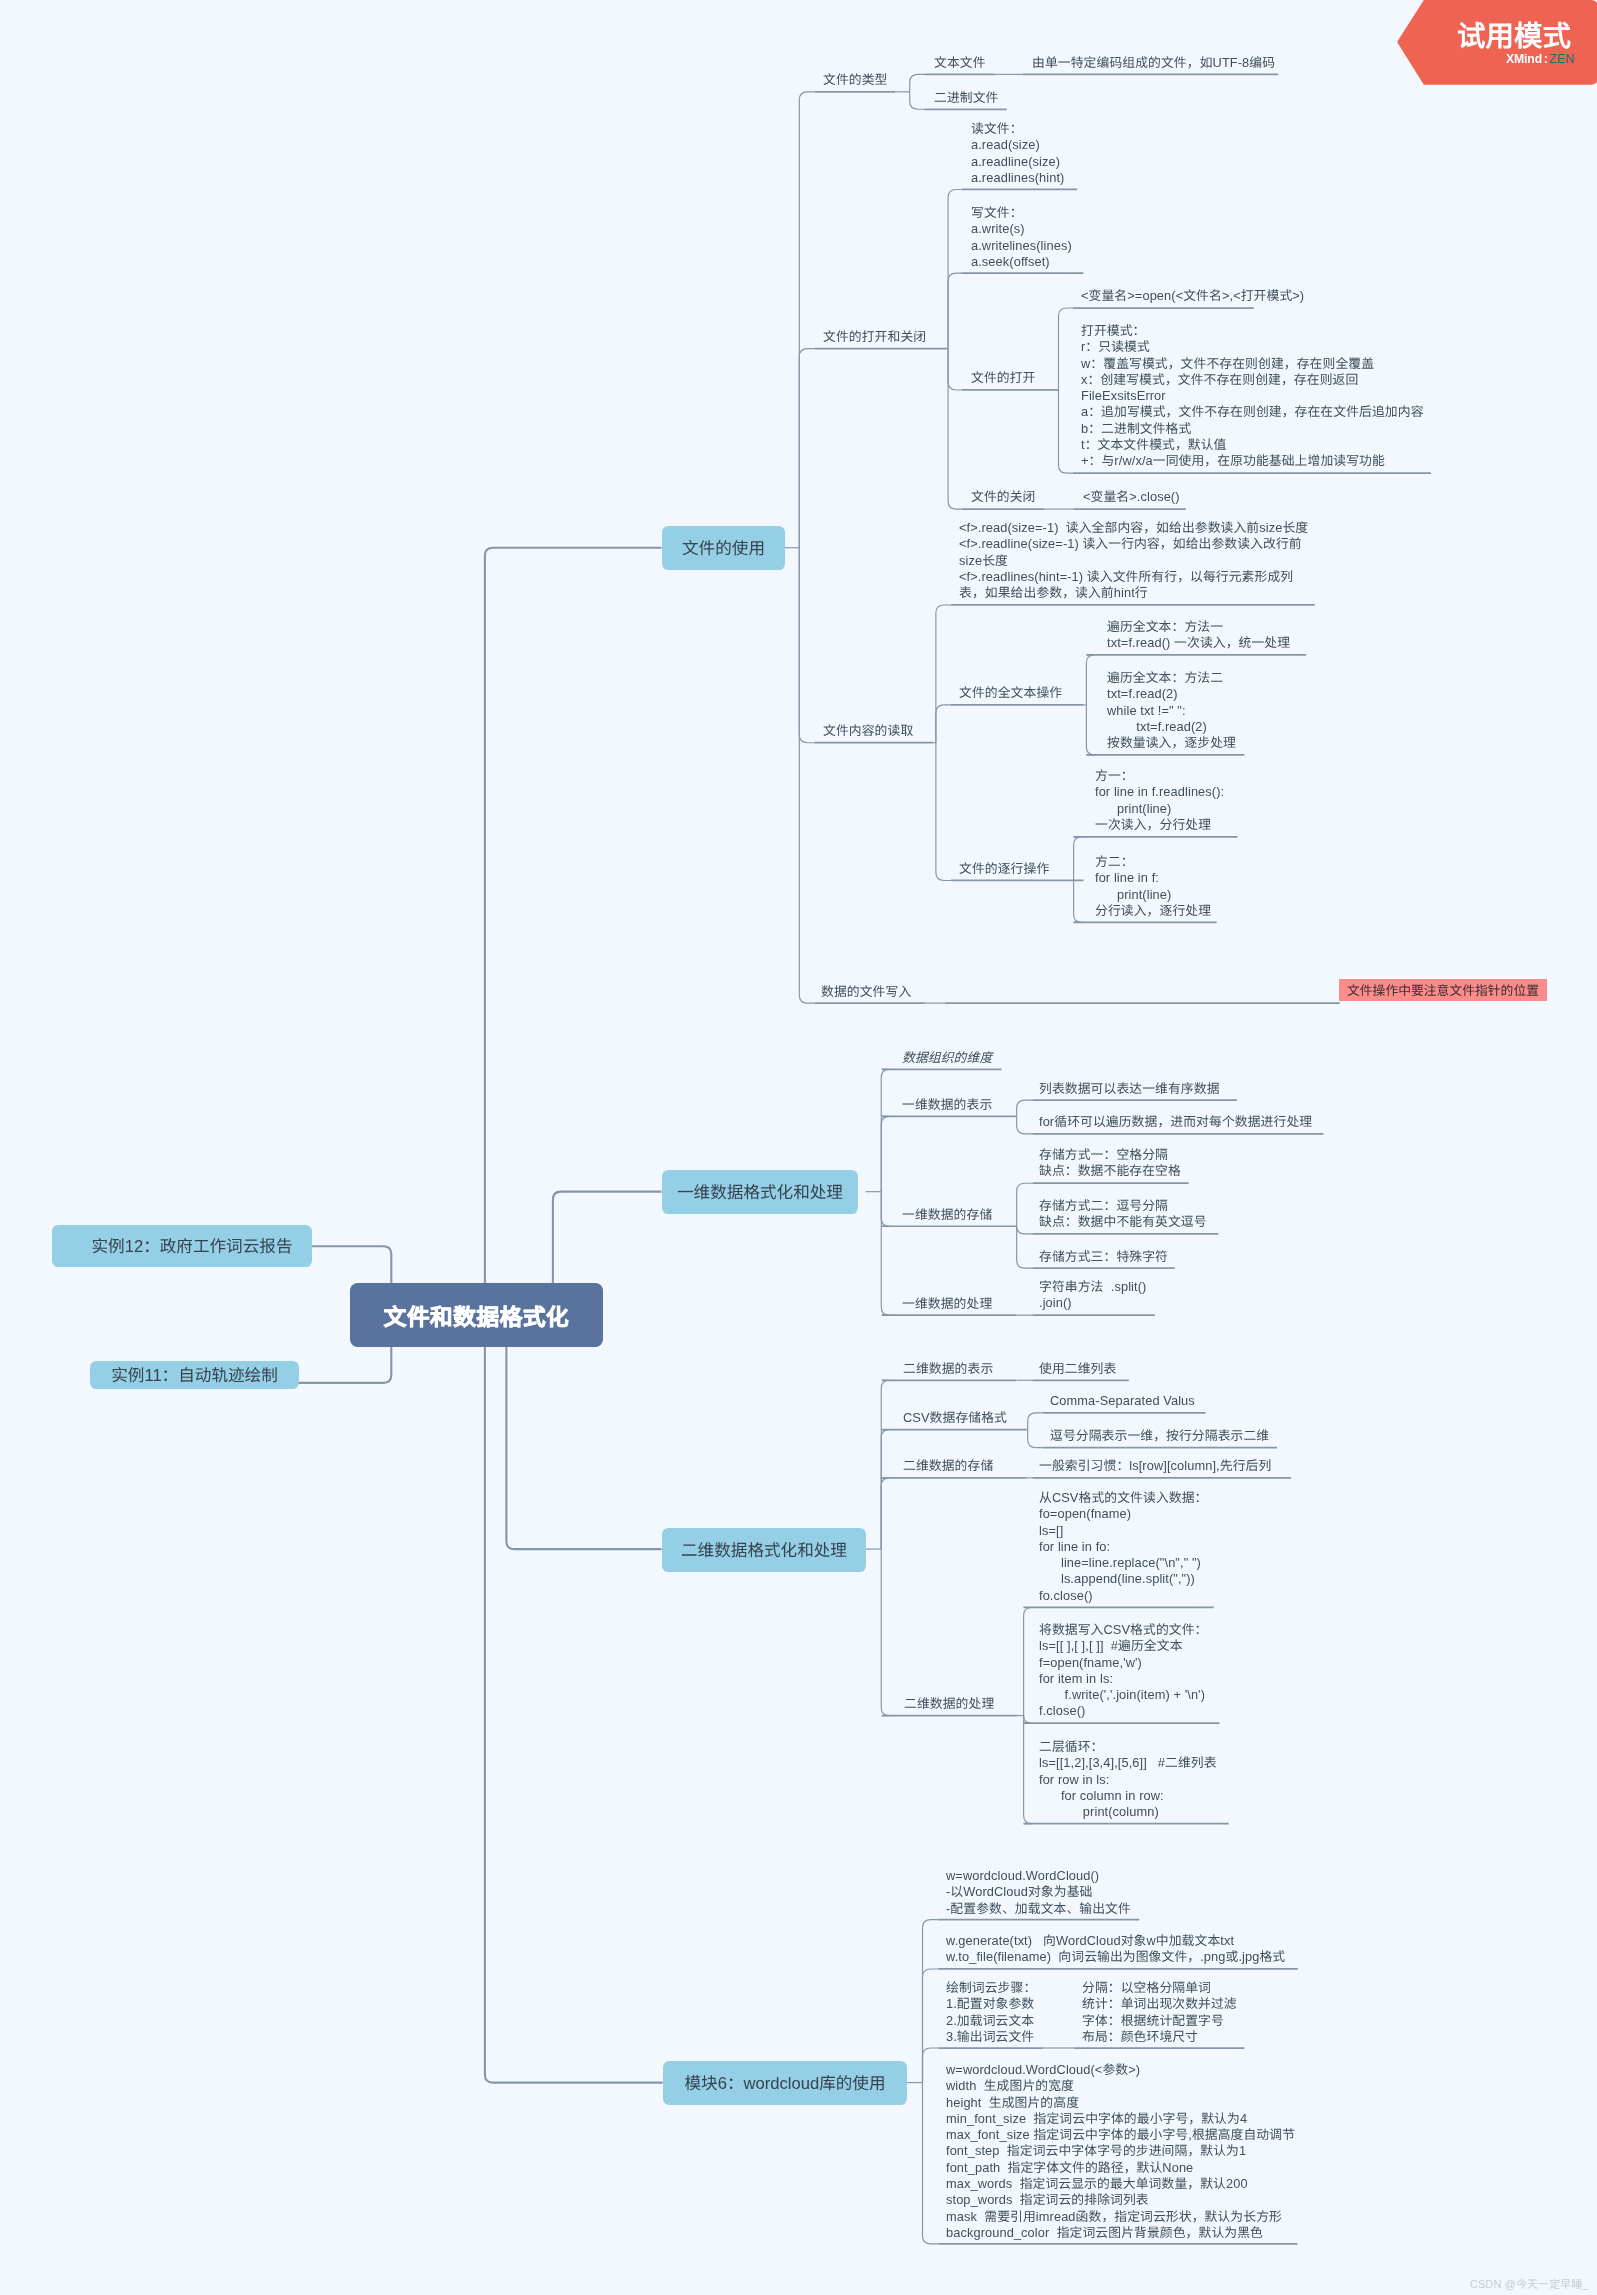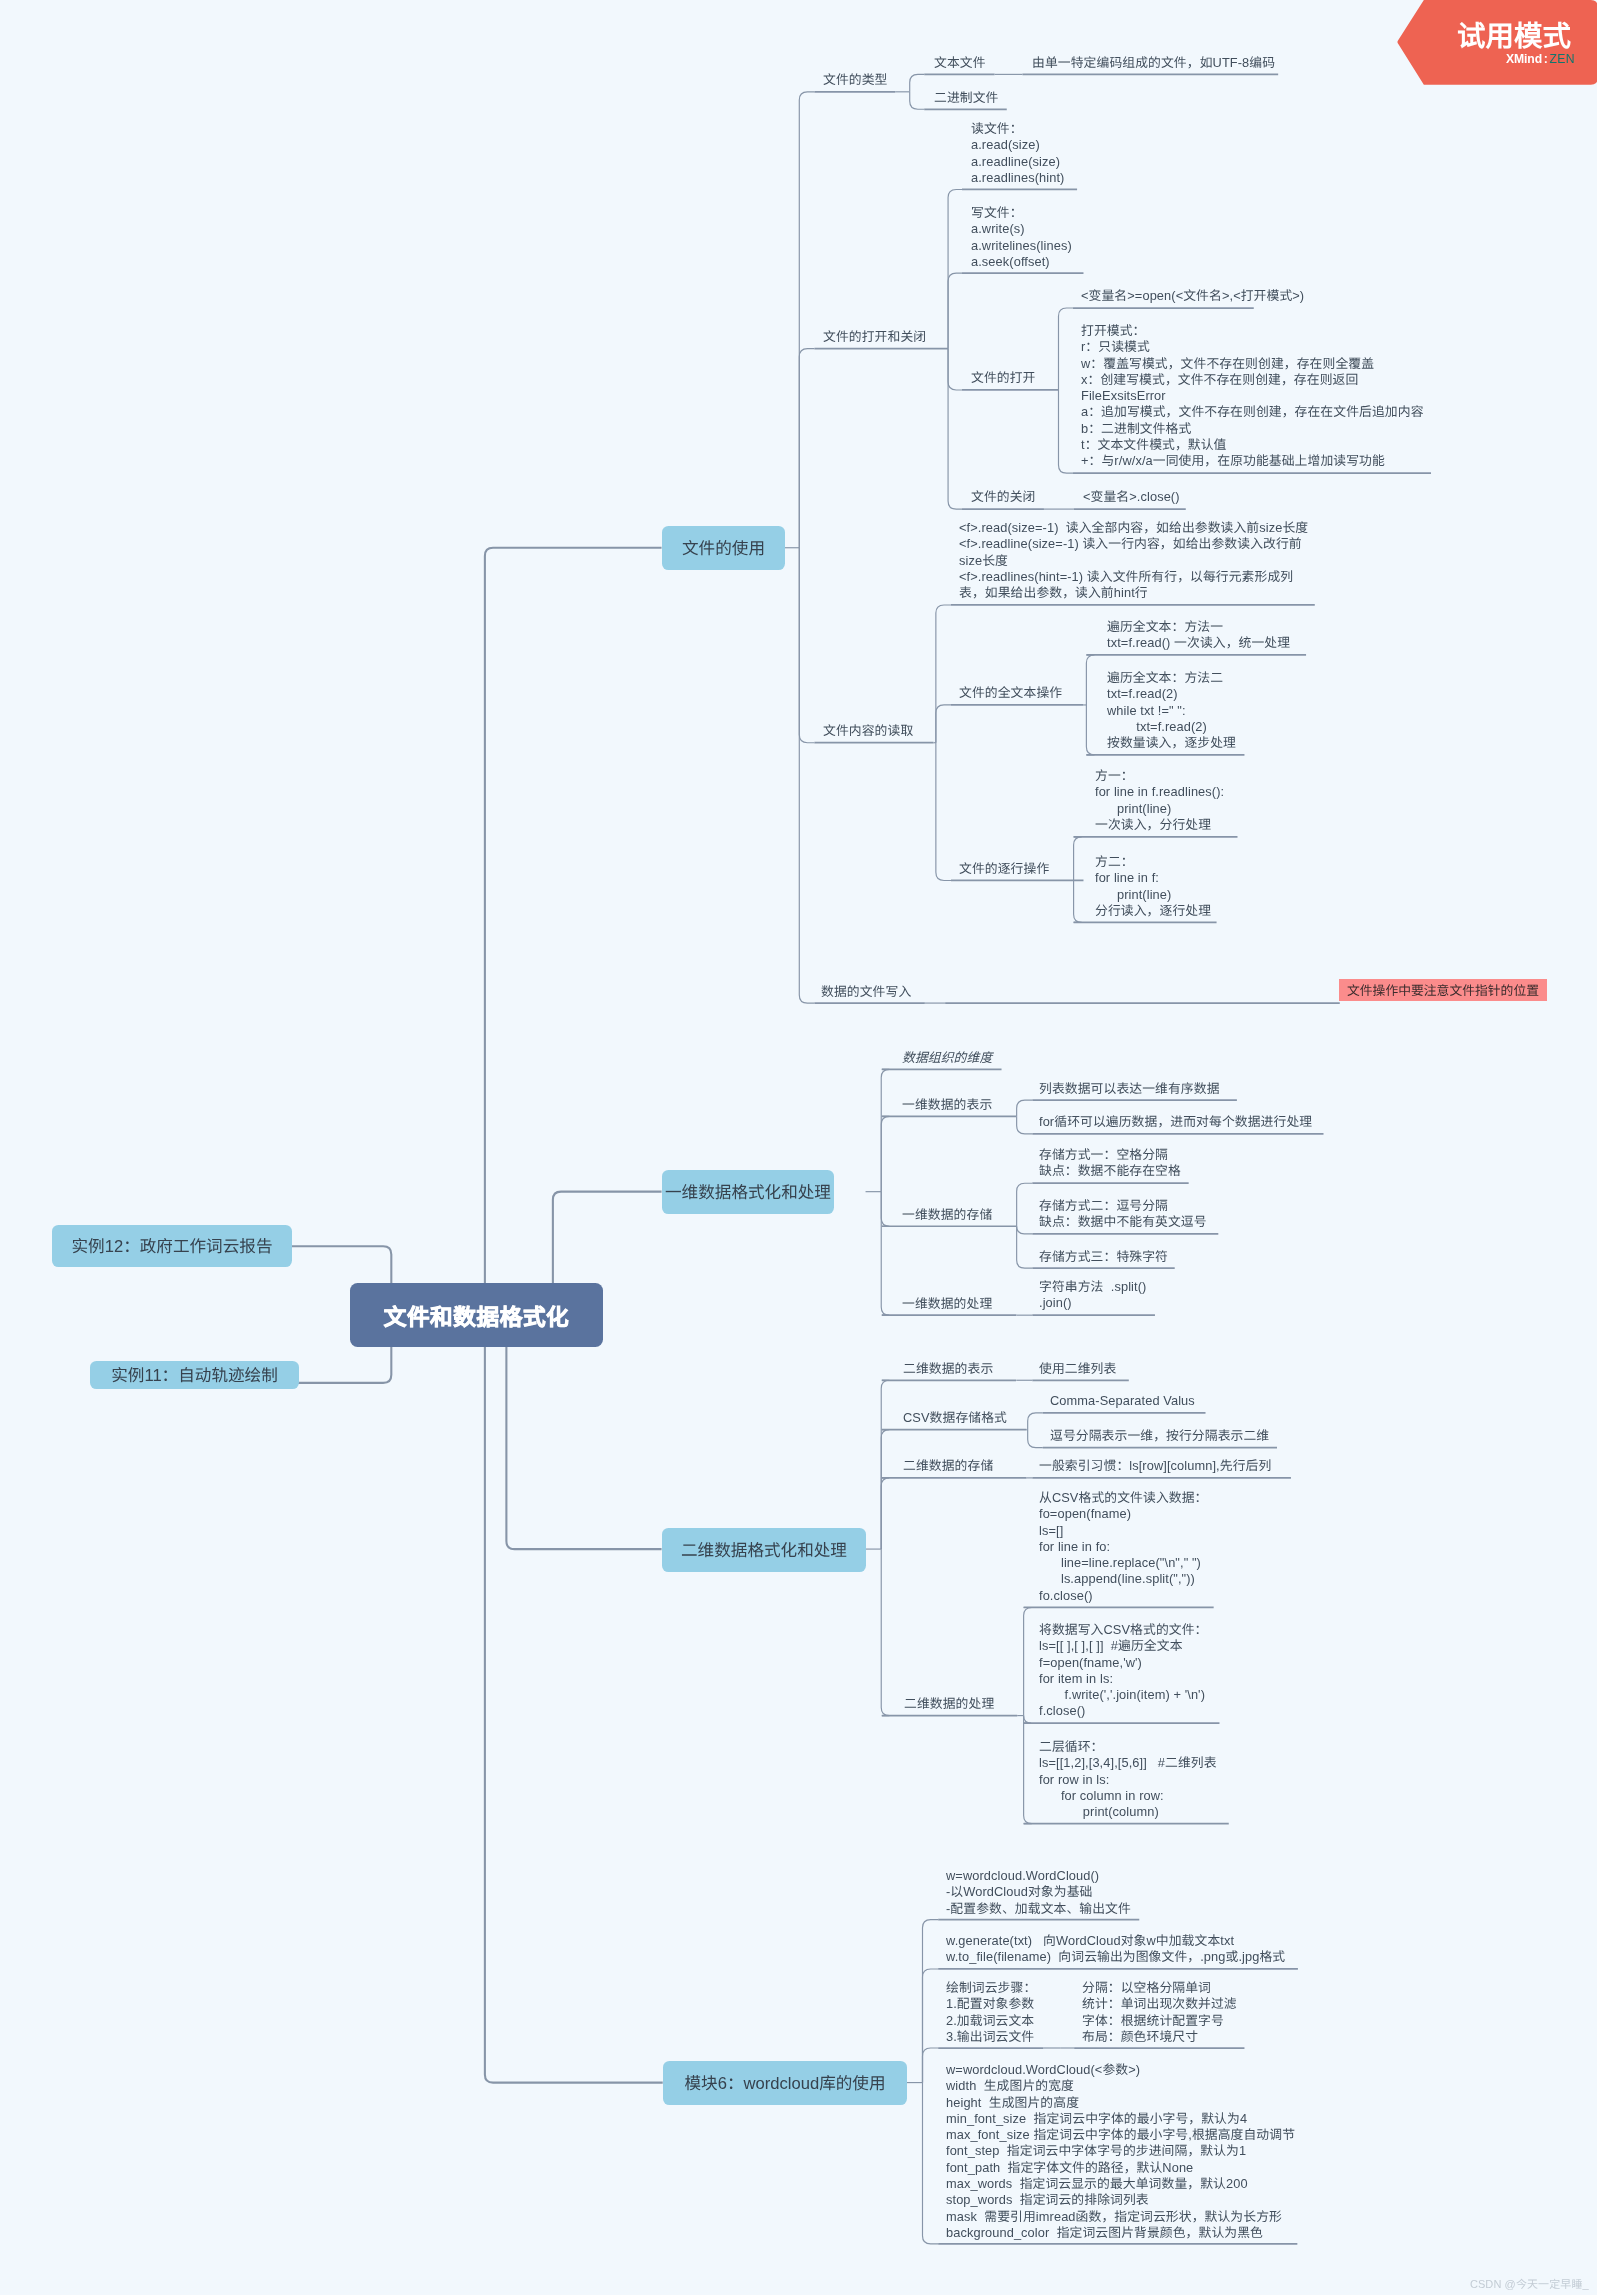--- a/index.html
+++ b/index.html
@@ -203,21 +203,21 @@
     <div class="nd leaf" style="left: 959px; top: 861px;">文件的逐行操作</div>
     <div class="nd leaf" style="left: 1095px; top: 768px;">方一：
 for line in f.readlines():
       print(line)
 一次读入，分行处理</div>
     <div class="nd leaf" style="left: 1095px; top: 854px;">方二：
 for line in f:
       print(line)
 分行读入，逐行处理</div>
     <div class="nd leaf" style="left: 821px; top: 984px;">数据的文件写入</div>
-    <div class="nd topic" style="left: 662px; top: 1170px; width: 172px; height: 44px; text-align: center;">一维数据格式化和处理</div>
+    <div class="nd topic" style="left: 662px; top: 1170px; width: 196px; height: 44px; text-align: center;">一维数据格式化和处理</div>
     <div class="nd leaf" style="left: 902px; top: 1050px; font-style: italic;">数据组织的维度</div>
     <div class="nd leaf" style="left: 902px; top: 1097px;">一维数据的表示</div>
     <div class="nd leaf" style="left: 1039px; top: 1081px;">列表数据可以表达一维有序数据</div>
     <div class="nd leaf" style="left: 1039px; top: 1114px;">for循环可以遍历数据，进而对每个数据进行处理</div>
     <div class="nd leaf" style="left: 902px; top: 1207px;">一维数据的存储</div>
     <div class="nd leaf" style="left: 1039px; top: 1147px;">存储方式一：空格分隔
 缺点：数据不能存在空格</div>
     <div class="nd leaf" style="left: 1039px; top: 1198px;">存储方式二：逗号分隔
 缺点：数据中不能有英文逗号</div>
     <div class="nd leaf" style="left: 1039px; top: 1249px;">存储方式三：特殊字符</div>
@@ -269,17 +269,17 @@
 width  生成图片的宽度
 height  生成图片的高度
 min_font_size  指定词云中字体的最小字号，默认为4
 max_font_size 指定词云中字体的最小字号,根据高度自动调节
 font_step  指定词云中字体字号的步进间隔，默认为1
 font_path  指定字体文件的路径，默认None
 max_words  指定词云显示的最大单词数量，默认200
 stop_words  指定词云的排除词列表
 mask  需要引用imread函数，指定词云形状，默认为长方形
 background_color  指定词云图片背景颜色，默认为黑色</div>
-    <div class="nd topic" style="left: 52px; top: 1225px; width: 240px; height: 42px;">实例12：政府工作词云报告</div>
+    <div class="nd topic" style="left: 52px; top: 1225px; width: 240px; height: 42px; padding-left: 20px;">实例12：政府工作词云报告</div>
     <div class="nd topic" style="left: 90px; top: 1361px; width: 209px; height: 28px;">实例11：自动轨迹绘制</div>
     <div class="nd callout" style="left: 1339px; top: 979px; width: 208px; height: 22px;">文件操作中要注意文件指针的位置</div>
   </div>
 
 
 </body></html>

